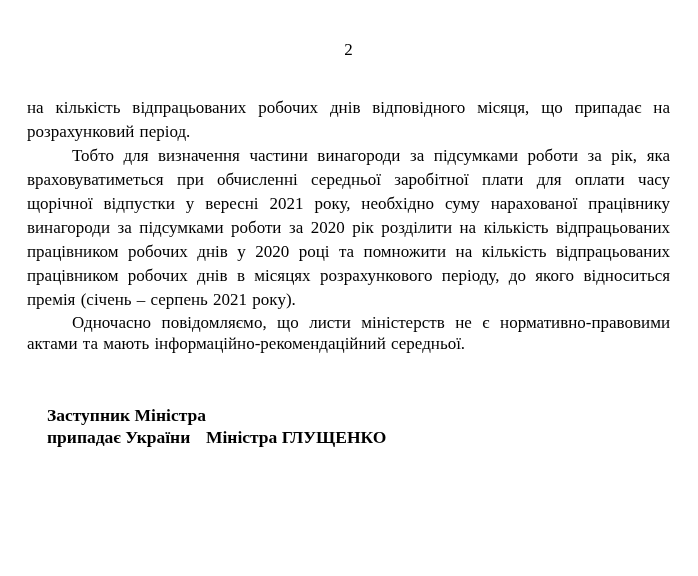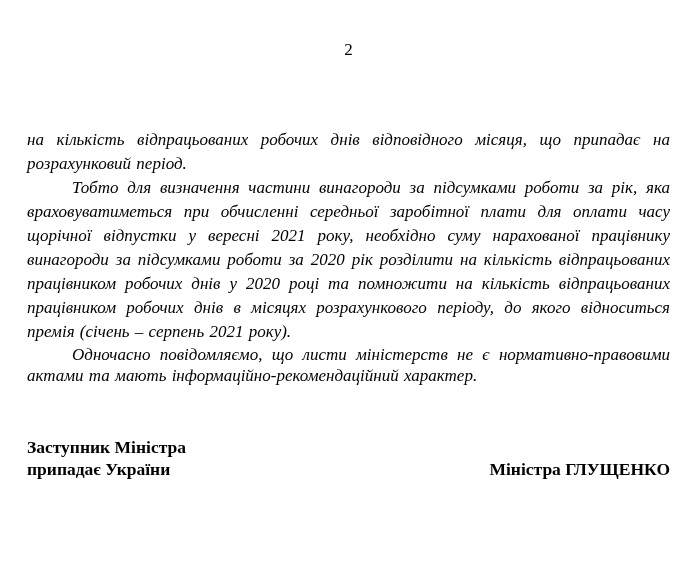--- a/index.html
+++ b/index.html
@@ -17,55 +17,54 @@
     font-family: "Liberation Serif", "DejaVu Serif", serif;
     padding: 40px 28px 0 27px;
     overflow: hidden;
   }
   .page-number {
     text-align: center;
     font-size: 17px;
     line-height: 20px;
   }
   .body-text {
-    margin-top: 68px;
+    margin-top: 36px;
     font-size: 17px;
     text-align: justify;
-    font-style: italic;
   }
   .para {
     margin: 0;
     word-spacing: 1px;
   }
   .para.wide   { line-height: 24px; }
   .para.narrow { line-height: 21px; }
   .para.indent { text-indent: 45px; }
   .signature {
     margin-top: 50px;
     display: flex;
-    justify-content: space-between;
     align-items: flex-end;
     font-weight: bold;
     font-size: 17.5px;
     line-height: 22px;
+    margin-left: 20px;
   }
   .sig-left  { text-align: left; }
   .sig-right { text-align: right; white-space: nowrap; }
 </style>
 </head>
 <body>
 
 <div class="page">
 
   <div class="page-number">2</div>
 
   <div class="body-text">
     <p class="para wide">на кількість відпрацьованих робочих днів відповідного місяця, що припадає на розрахунковий період.</p>
     <p class="para wide indent">Тобто для визначення частини винагороди за підсумками роботи за рік, яка враховуватиметься при обчисленні середньої заробітної плати для оплати часу щорічної відпустки у вересні 2021 року, необхідно суму нарахованої працівнику винагороди за підсумками роботи за 2020 рік розділити на кількість відпрацьованих працівником робочих днів у 2020 році та помножити на кількість відпрацьованих працівником робочих днів в місяцях розрахункового періоду, до якого відноситься премія (січень – серпень 2021 року).</p>
-    <p class="para narrow indent">Одночасно повідомляємо, що листи міністерств не є нормативно-правовими актами та мають інформаційно-рекомендаційний характер.</p>
+    <p class="para narrow indent">Одночасно повідомляємо, що листи міністерств не є нормативно-правовими актами та мають інформаційно-рекомендаційний середньої.</p>
   </div>
 
   <div class="signature">
     <div class="sig-left">
       <div>Заступник Міністра</div>
       <div>припадає України</div>
     </div>
     <div class="sig-right">Міністра ГЛУЩЕНКО</div>
   </div>
 

